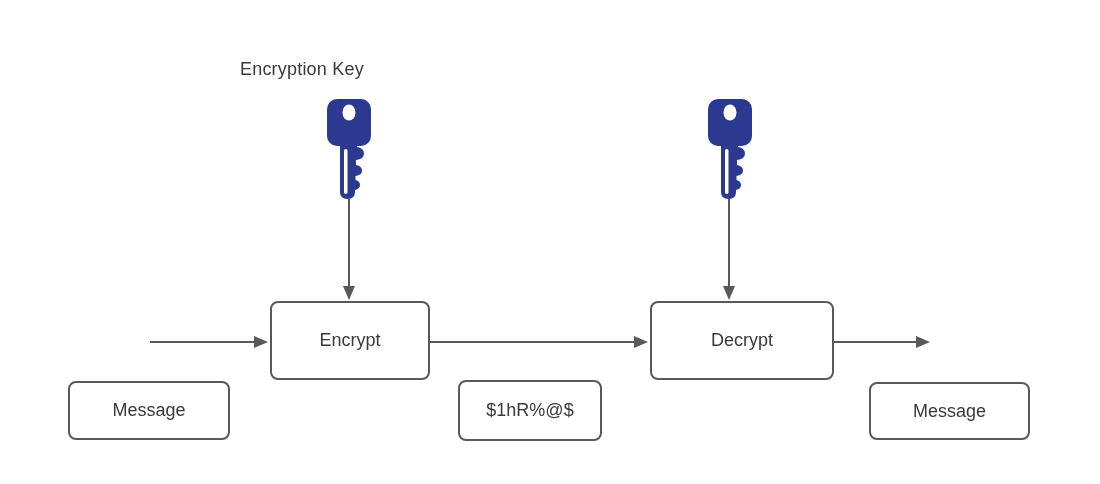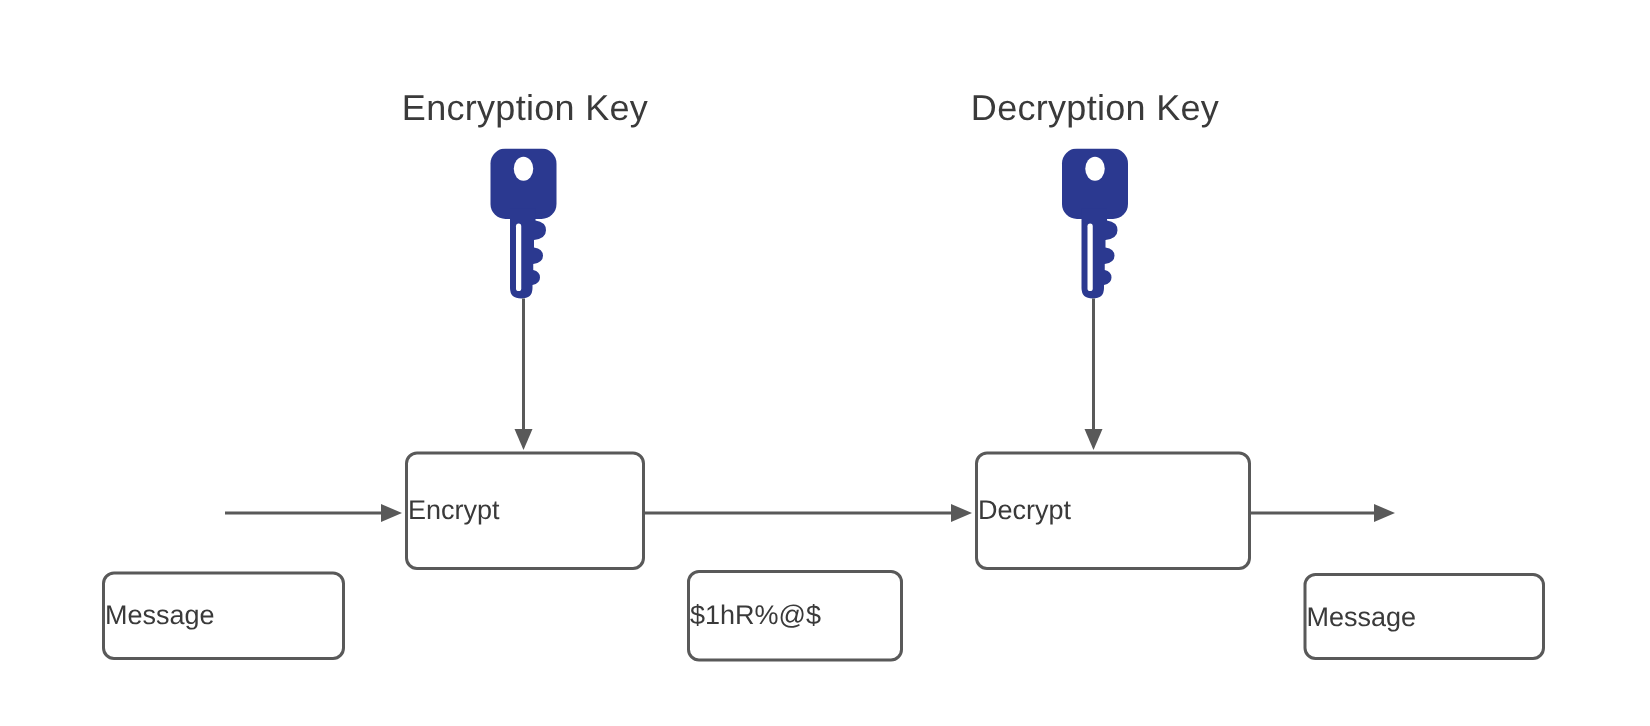--- a/index.html
+++ b/index.html
@@ -11,36 +11,36 @@
     position: relative;
     width: 1100px;
     height: 484px;
     background: var(--bg, #ffffff);
     font-family: "Liberation Sans", sans-serif;
     overflow: hidden;
   }
   .key-label {
     position: absolute;
     width: 220px;
-    text-align: center;
-    font-size: 24px;
+    font-size: 18px;
     color: var(--text_dark, #3a3a3a);
     letter-spacing: 0.2px;
   }
   .enc-key-label { left: 240px; top: 59px; }
   .dec-key-label { left: 620px; top: 59px; }
 
   .node-box {
     position: absolute;
     box-sizing: border-box;
     background: var(--bg, #ffffff);
     border: 2px solid var(--line_gray, #595959);
     border-radius: 8px;
     display: flex;
     align-items: center;
+    justify-content: center;
     font-size: 18px;
     color: var(--text_dark, #3a3a3a);
   }
   .encrypt-box  { left: 270px; top: 301px; width: 160px; height: 79px; }
   .decrypt-box  { left: 650px; top: 301px; width: 184px; height: 79px; }
   .msg-in-box   { left: 68px;  top: 381px; width: 162px; height: 59px; }
   .cipher-box   { left: 458px; top: 380px; width: 144px; height: 61px; }
   .msg-out-box  { left: 869px; top: 382px; width: 161px; height: 58px; }
 
   .key-icon-wrap {
@@ -81,21 +81,20 @@
   .arrow-out-decrypt    { left: 811px; top: 336px; width: 119px; }
   .arrow-enc-key-down   { left: 343px; top: 199px; height: 101px; }
   .arrow-dec-key-down   { left: 723px; top: 199px; height: 101px; }
 </style>
 </head>
 <body>
 
 <div class="canvas">
 
   <div class="key-label enc-key-label">Encryption Key</div>
-  <div class="key-label dec-key-label">Decryption Key</div>
 
   <div class="key-icon-wrap enc-key-icon">
     <svg width="46" height="102" viewBox="0 0 46 102" aria-hidden="true">
       <rect class="key-shape" x="1" y="0" width="44" height="47" rx="10"></rect>
       <ellipse class="key-hole" cx="23" cy="13.5" rx="6.5" ry="8"></ellipse>
       <path class="key-shape" d="M14 40 L14 93 Q14 100 21.5 100 Q29 100 29 93 L29 91 Q34 90 34 86 Q34 82 29.5 81 L29.5 77 Q36 76 36 71.5 Q36 67 30 66 L30 61 Q38 60 38 54.5 Q38 49 31 48 L31 40 Z"></path>
       <rect class="key-hole" x="18" y="50" width="3.5" height="45" rx="1.75"></rect>
     </svg>
   </div>
   <div class="key-icon-wrap dec-key-icon">

